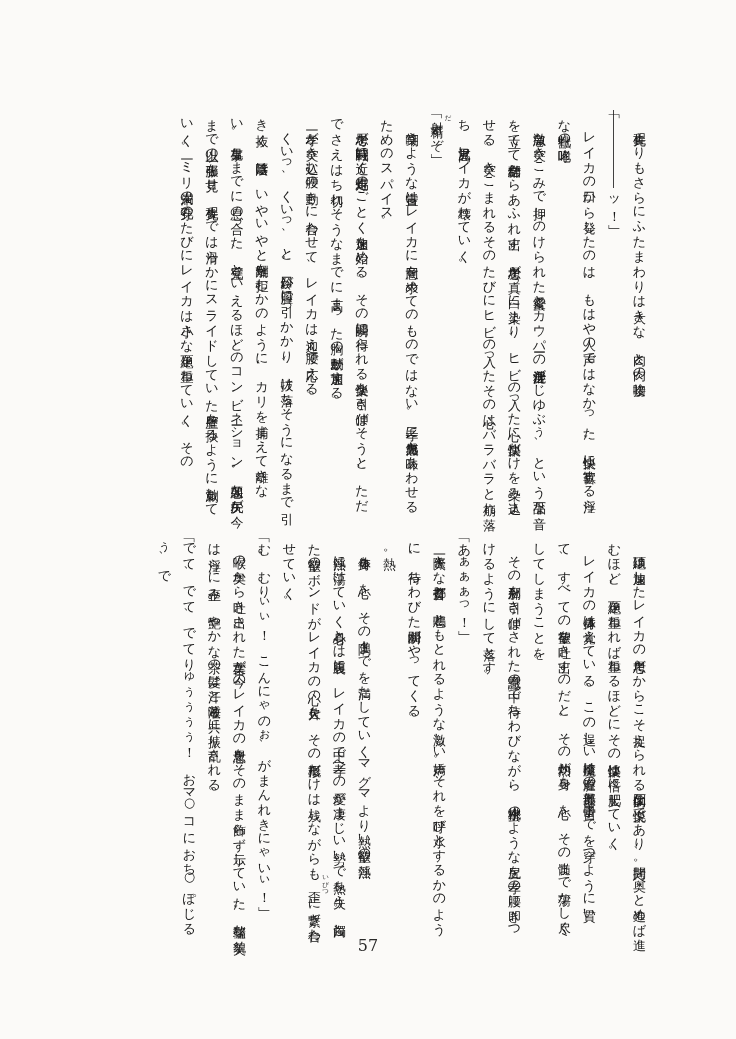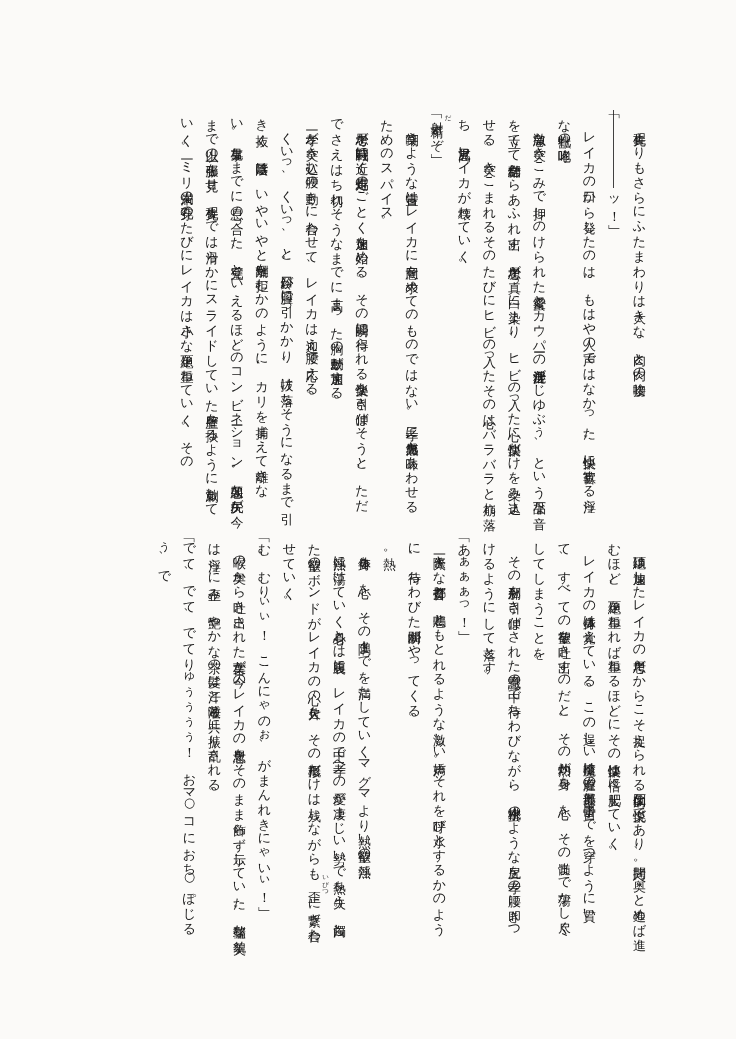--- a/index.html
+++ b/index.html
@@ -56,13 +56,14 @@
       <p>その刹那を引き伸ばされた意識の中で待ちわびながら、水蜜桃のような尻を一孝の腰に叩きつけるようにして落とす。</p>
       <p class="no-indent">「あぁぁぁっ！」</p>
       <p>一際大きな打擲音と、悲鳴ともとれるような激しい嬌声。それを呼び水とするかのように、待ちわびた瞬間がやってくる。</p>
       <p>熱。</p>
       <p>身体を、心を、その隅々までを満たしていくマグマより熱い欲望の淫熱。</p>
       <p>淫熱に蕩けていく心身とは裏腹に、レイカの中で孝二への愛が凄まじい勢いで熱を失う。白濁した欲望のボンドがレイカの心の欠片を、その概形だけは残しながらも<ruby>歪<rt>いびつ</rt></ruby>に繋ぎ合わせていく。</p>
       <p class="no-indent">「む、むりぃぃ！　こんにゃのぉ、がまんれきにゃいぃ！」</p>
       <p>喉の奥から吐き出された言葉が今のレイカの意思をそのまま飾らず示していた。端整な美貌は淫らに歪み、艶やかな茶の髪は汗と唾液と共に振り乱される。</p>
       <p class="no-indent">「でて、でて、でてりゅぅぅぅぅ！　おマ○コにおち○ぽじるぅ、で</p>
     </div>
+  <div class="page-number">57</div>
 </div>
 
 </body></html>

